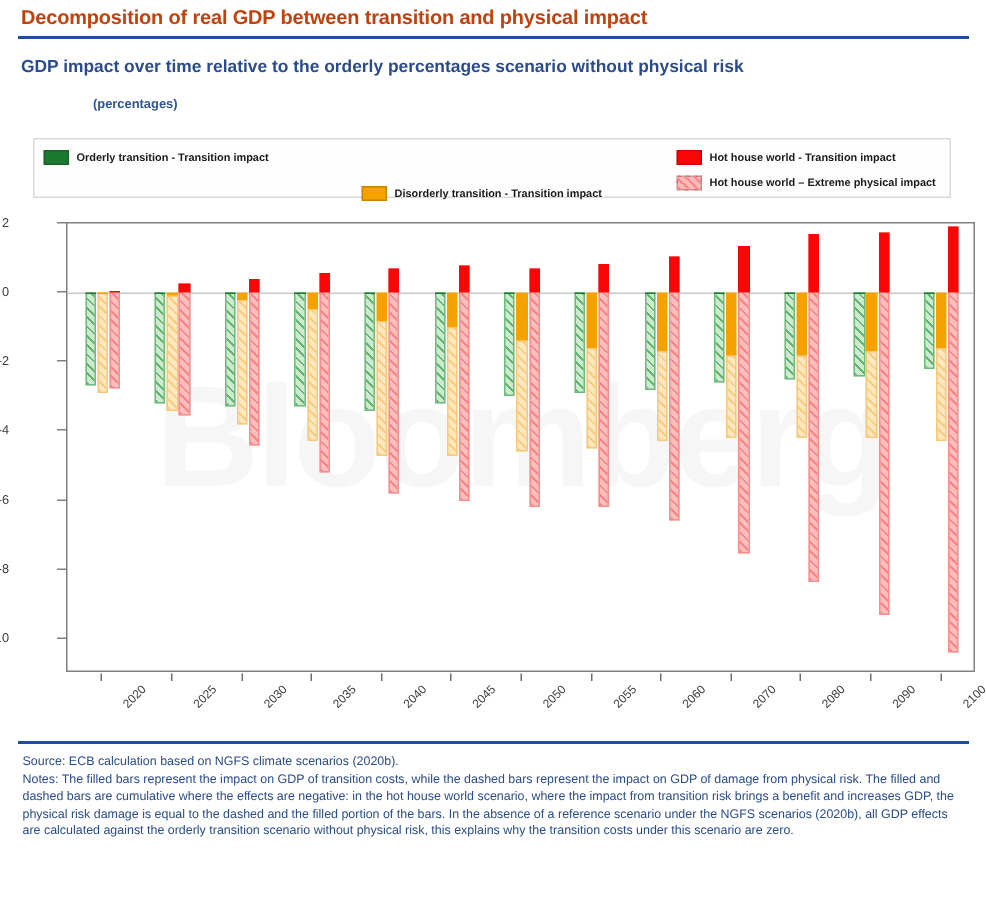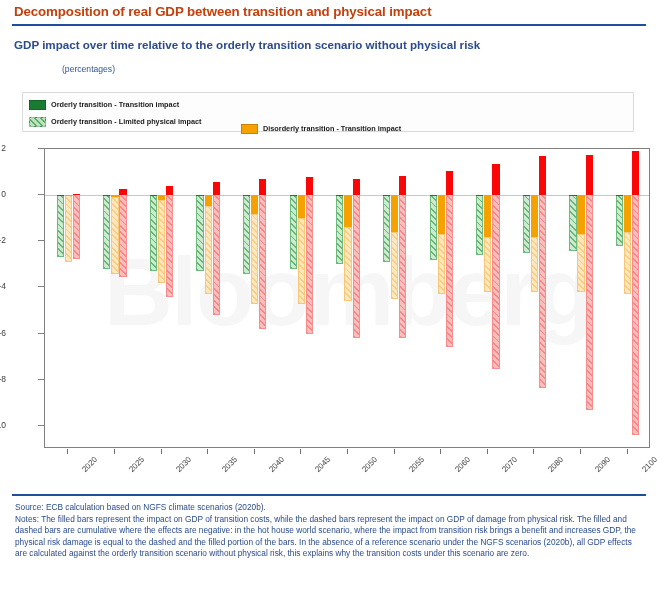--- a/index.html
+++ b/index.html
@@ -18,21 +18,21 @@
   }
   .title-rule{
     position:absolute;left:12px;top:24px;width:634px;height:2px;background:#1f4e9c;
   }
   .subtitle{
     position:absolute;left:14px;top:38px;width:630px;
     font-size:11.6px;font-weight:600;color:#2a4b8d;white-space:nowrap;
   }
   .units{
     position:absolute;left:14px;top:64px;
-    font-size:8.6px;font-weight:400;color:#2f5597;padding-left:48px;
+    font-size:8.6px;font-weight:700;color:#2f5597;padding-left:48px;
   }
 
   
   .legend{
     position:absolute;left:22px;top:92px;width:612px;height:40px;
     border:1px solid #d9d9d9;background:#fdfdfd;border-radius:1px;
     box-sizing:border-box;
   }
   .legend-col{position:absolute;top:3px;}
   .legend-c1{left:6px;}
@@ -133,38 +133,44 @@
   }
   .foot p{margin:0;}
 </style>
 </head>
 <body>
 
 <div class="wrap">
 
   <div class="title">Decomposition of real GDP between transition and physical impact</div>
   <div class="title-rule"></div>
-  <div class="subtitle">GDP impact over time relative to the orderly transition scenario without physical risk</div>
+  <div class="subtitle">GDP impact over time relative to the orderly percentages scenario without physical risk</div>
   <div class="units">(percentages)</div>
 
   <div class="legend">
     <div class="legend-col legend-c1">
       <div class="legend-item">
         <span class="swatch sw-green-solid"></span>
         <span class="legend-label">Orderly transition - Transition impact</span>
       </div>
-      <div class="legend-item">
-        <span class="swatch sw-green-hatch"></span>
-        <span class="legend-label">Orderly transition - Limited physical impact</span>
-      </div>
     </div>
     <div class="legend-col legend-c2">
       <div class="legend-item">
         <span class="swatch sw-orange-solid"></span>
         <span class="legend-label">Disorderly transition - Transition impact</span>
+      </div>
+    </div>
+    <div class="legend-col legend-c3">
+      <div class="legend-item">
+        <span class="swatch sw-red-solid"></span>
+        <span class="legend-label">Hot house world - Transition impact</span>
+      </div>
+      <div class="legend-item">
+        <span class="swatch sw-red-hatch"></span>
+        <span class="legend-label">Hot house world – Extreme physical impact</span>
       </div>
     </div>
   </div>
 
   <div id="yaxis">
       <div class="ytick" style="top: 148px;">2</div>
       <div class="ytick-line" style="top: 148px;"></div>
       <div class="ytick" style="top: 194.154px;">0</div>
       <div class="ytick-line" style="top: 194.154px;"></div>
       <div class="ytick" style="top: 240.308px;">-2</div>

